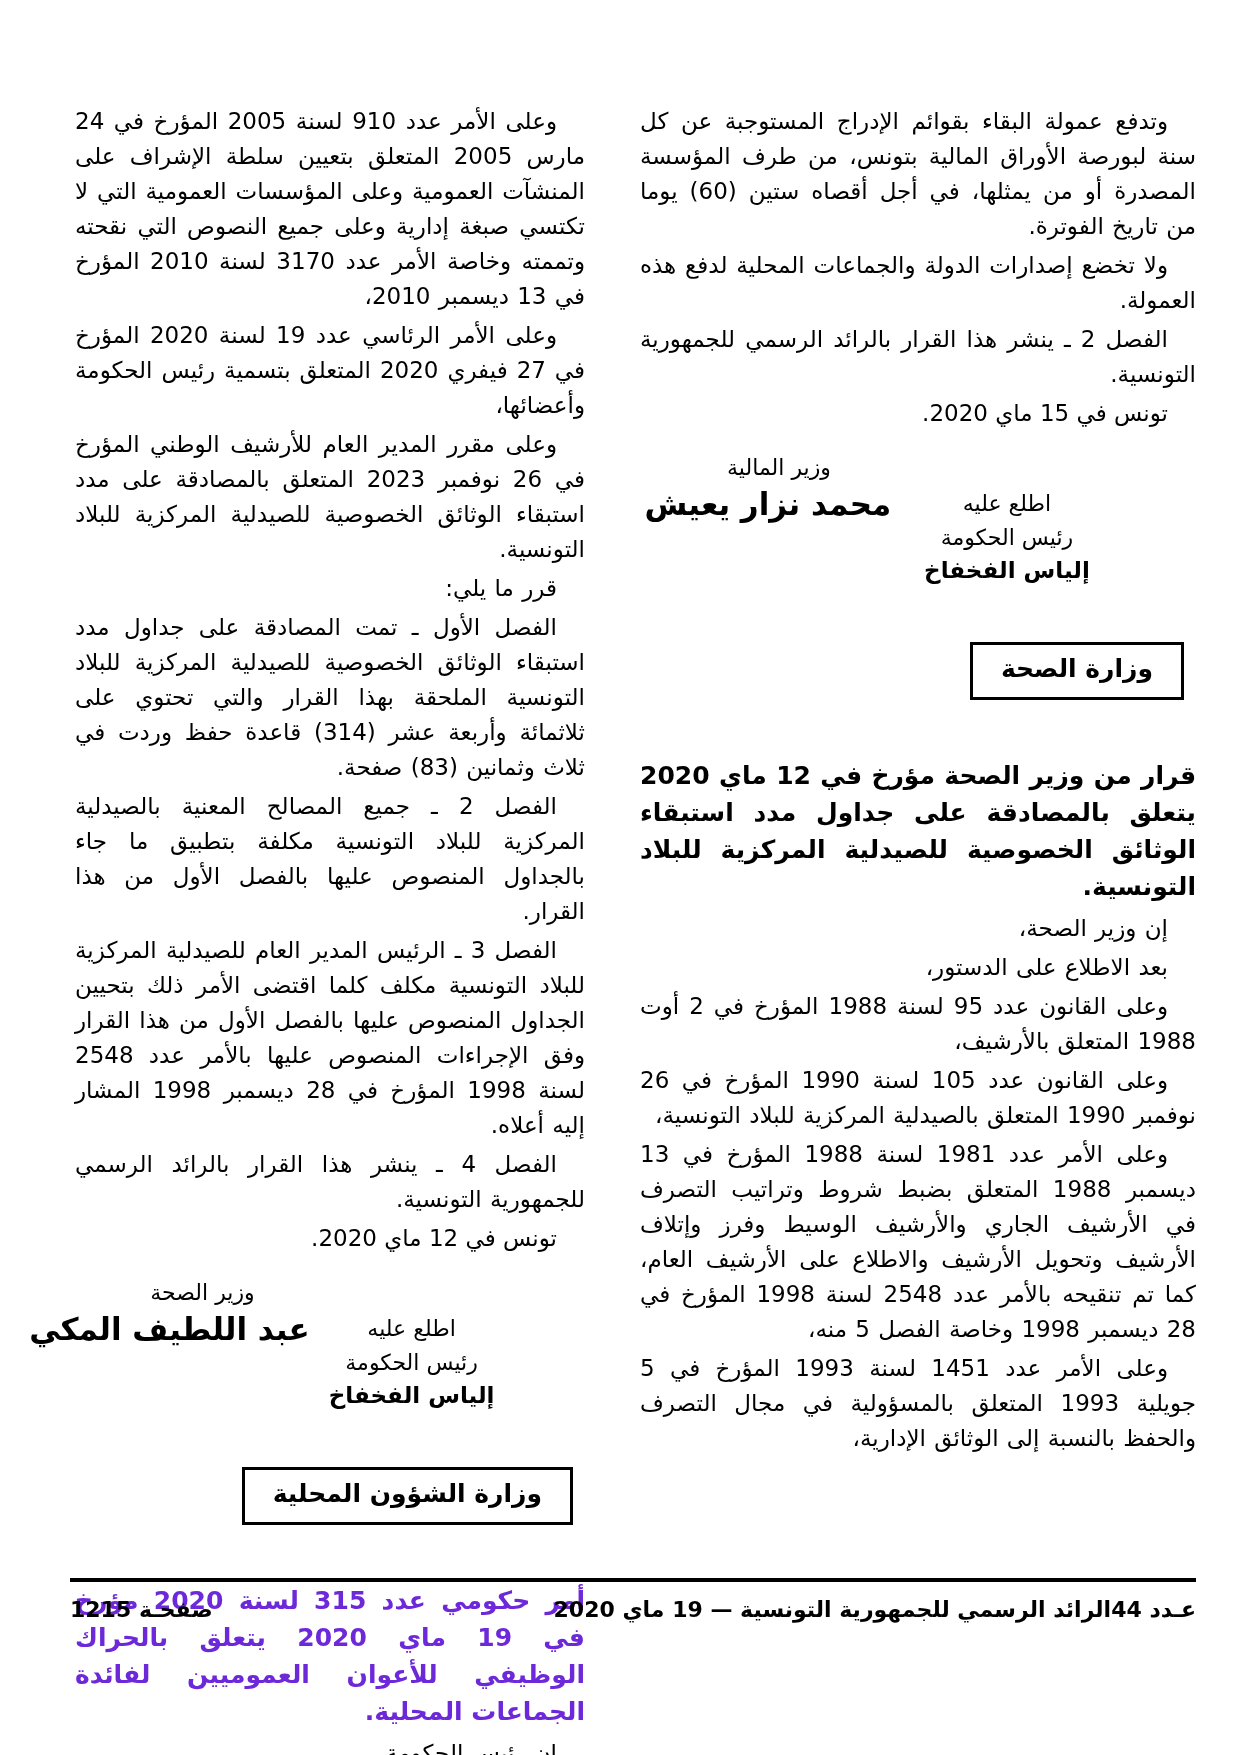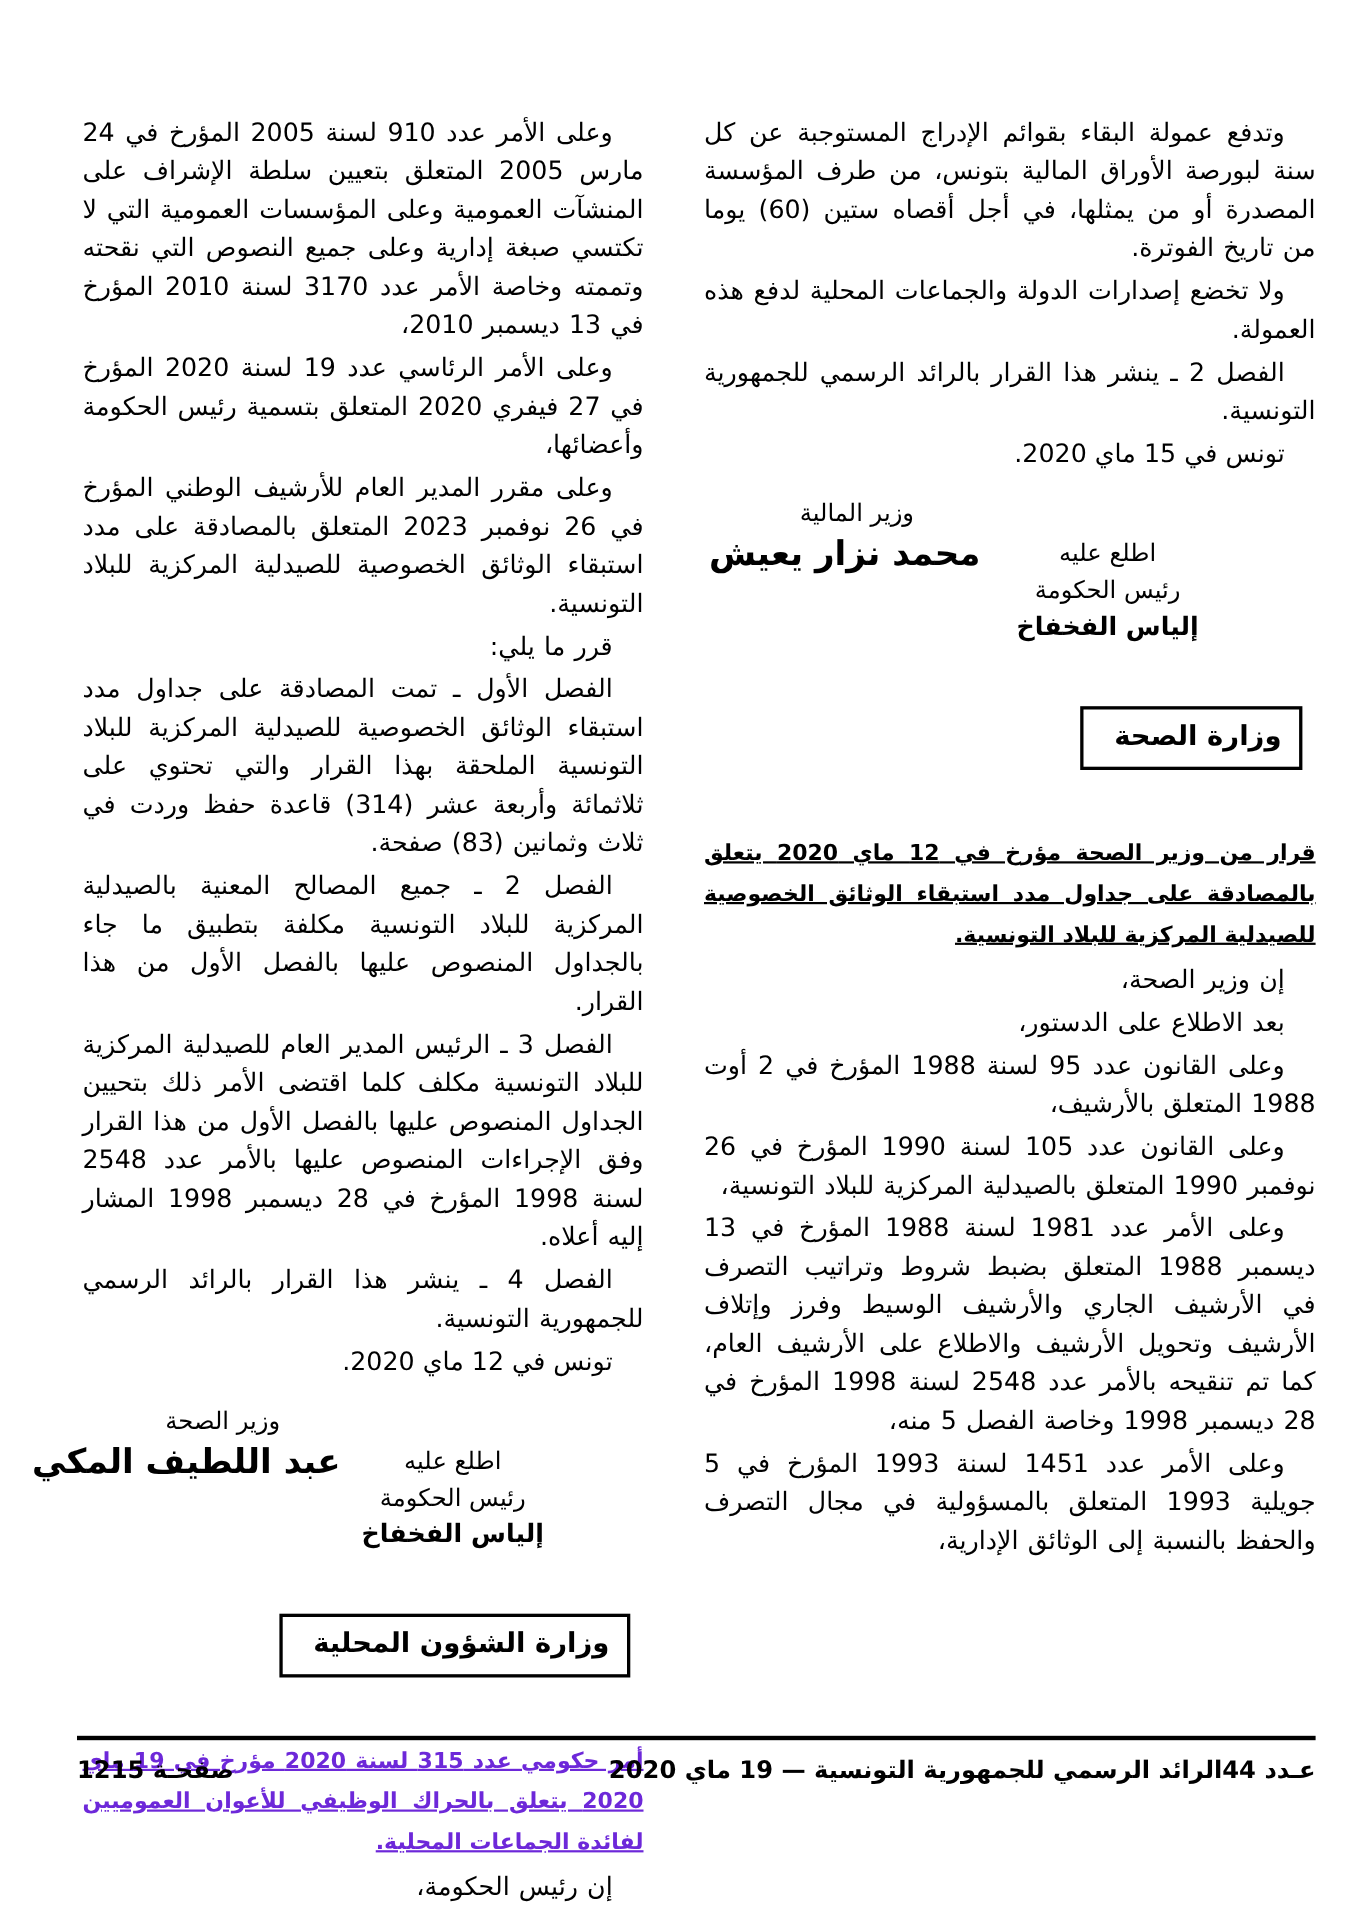--- a/index.html
+++ b/index.html
@@ -21,42 +21,41 @@
     text-align:justify;
     text-indent:28px;
     word-spacing:1px;
   }
   .date-line{
     font-size:23px;line-height:35px;
     margin:0;text-indent:28px;
   }
   .decree-title{
     font-weight:bold;
-    font-size:20px;line-height:37px;
+    font-size:25px;line-height:37px;
     text-align:justify;
     margin:0 0 6px 0;
-    text-decoration:underline;
   }
   .decree-title.blue{color:#6d28d9;}
   .sig{
     position:relative;height:128px;
     margin-top:20px;
     font-size:22px;line-height:30px;
   }
   .sig span{position:absolute;white-space:nowrap;display:block;text-align:center;}
   .sig .minister-title{top:2px;left:4%;width:42%;}
   .sig .minister-name{top:38px;left:0;width:46%;font-weight:bold;font-size:31px;}
   .sig .seen-label{top:38px;left:48%;width:36%;}
   .sig .pm-title{top:72px;left:48%;width:36%;}
   .sig .pm-name{top:104px;left:48%;width:36%;font-weight:bold;font-size:23px;}
   .ministry-box{
     width:fit-content;
     margin:63px 12px 57px auto; 
     border:3px solid #000000;
-    padding:9px 16px 14px 28px;
+    padding:9px 28px 14px 28px;
     font-size:25px;font-weight:bold;
     text-align:center;
   }
   .footer{
     position:absolute;
     top:1578px;left:70px;right:45px;
     border-top:4px solid #000000;
     padding-top:15px;
     display:flex;justify-content:space-between;align-items:baseline;
     font-weight:bold;font-size:22px;

